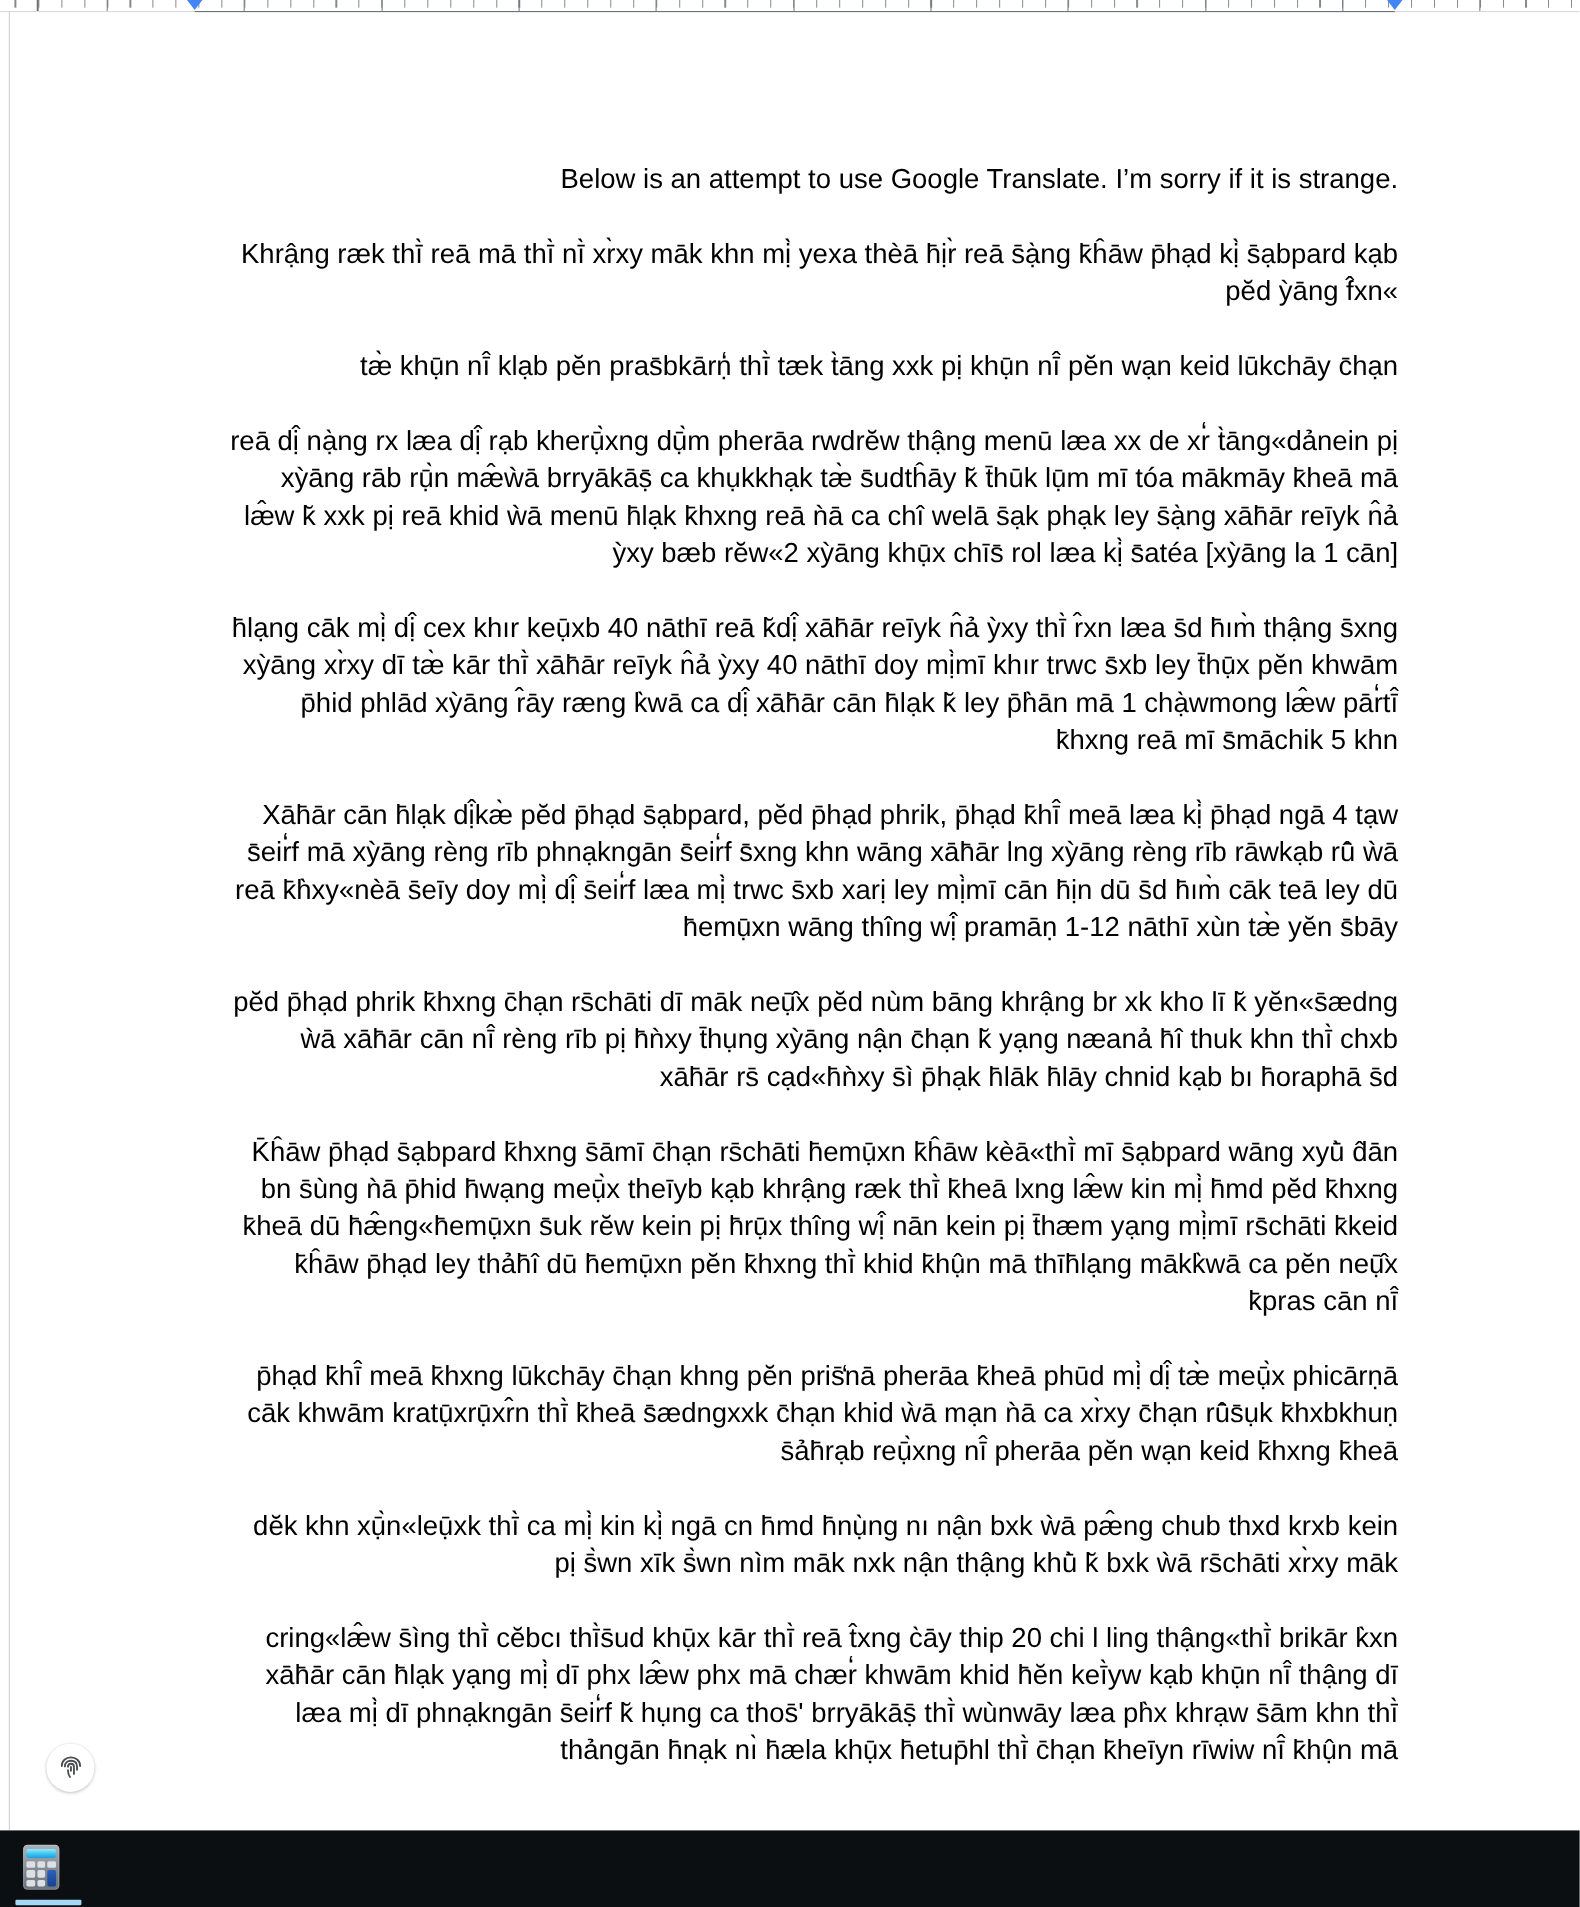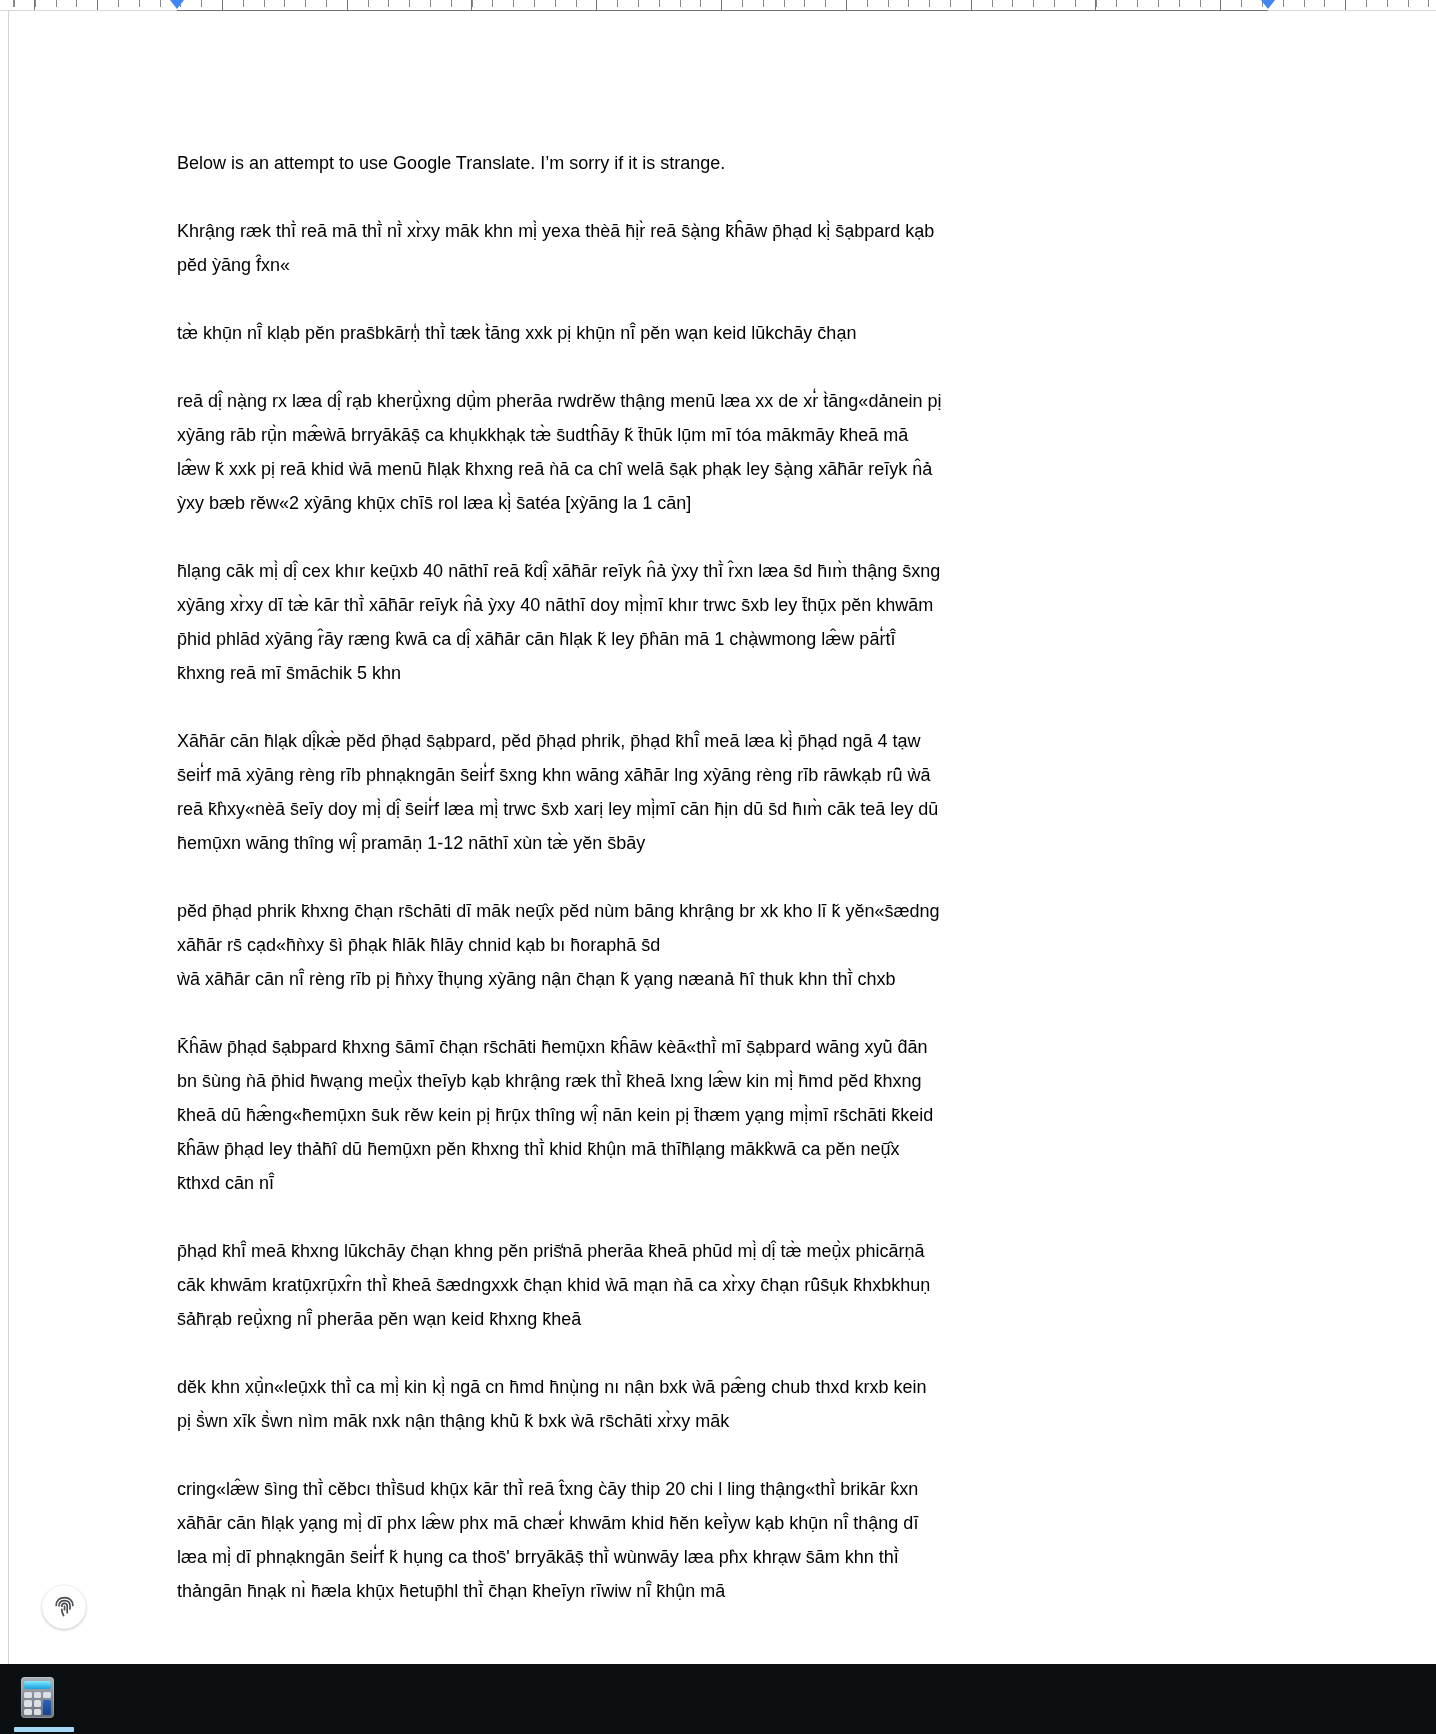--- a/index.html
+++ b/index.html
@@ -19,21 +19,21 @@
   .ruler-line-light{position:absolute;top:10px;left:0;width:100%;height:1px;background:#d9d9d9;}
   .ruler-line-dark{position:absolute;top:10px;left:177px;width:1091px;height:1px;background:#6f7378;}
   .indent-marker{position:absolute;top:0;width:0;height:0;
     border-left:7px solid transparent;border-right:7px solid transparent;
     border-top:9px solid #4285f4;}
   .indent-marker.left{left:170px;}
   .indent-marker.right{left:1261px;}
   
   .page-left-border{position:absolute;left:8px;top:11px;width:1px;height:1653px;background:#d2d2d2;}
   .doc-text{position:absolute;left:177px;top:146px;width:1094px;color:#000000;
-    font-size:18px;line-height:34px;}
+    font-size:25px;line-height:34px;text-align:right;}
   .paragraph{margin:0 0 34px 0;}
   .line{white-space:nowrap;height:34px;}
   
   .fp-button{position:absolute;left:42px;top:1585px;width:44px;height:44px;border-radius:50%;
     background:#ffffff;box-shadow:0 1px 3px rgba(0,0,0,0.22),0 0 1px rgba(0,0,0,0.12);
     display:flex;align-items:center;justify-content:center;}
   .fp-button svg{width:27px;height:27px;}
   
   .taskbar{position:absolute;left:0;top:1664px;width:1436px;height:70px;background:#0c0f12;}
   .calc-icon{position:absolute;left:21px;top:13px;width:33px;height:41px;border-radius:4px;
@@ -87,29 +87,29 @@
       <div class="line">k̄hxng reā mī s̄māchik 5 khn</div>
     </div>
     <div class="paragraph">
       <div class="line">Xāh̄ār cān h̄lạk dị̂kæ̀ pĕd p̄hạd s̄ạbpard, pĕd p̄hạd phrik, p̄hạd k̄hī̂ meā læa kị̀ p̄hạd ngā 4 tạw</div>
       <div class="line">s̄eir̒f mā xỳāng rèng rīb phnạkngān s̄eir̒f s̄xng khn wāng xāh̄ār lng xỳāng rèng rīb rāwkạb rū̂ ẁā</div>
       <div class="line">reā k̄h̀xy«nèā s̄eīy doy mị̀ dị̂ s̄eir̒f læa mị̀ trwc s̄xb xarị ley mị̀mī cān h̄ịn dū s̄d h̄ım̀ cāk teā ley dū</div>
       <div class="line">h̄emụ̄xn wāng thîng wị̂ pramāṇ 1-12 nāthī xùn tæ̀ yĕn s̄bāy</div>
     </div>
     <div class="paragraph">
       <div class="line">pĕd p̄hạd phrik k̄hxng c̄hạn rs̄chāti dī māk neụ̄̂x pĕd nùm bāng khrậng br xk kho lī k̆ yĕn«s̄ædng</div>
+      <div class="line">ẁā xāh̄ār cān nī̂ rèng rīb pị h̄ǹxy t̄hụng xỳāng nận c̄hạn k̆ yạng næanả h̄î thuk khn thī̀ chxb</div>
       <div class="line">xāh̄ār rs̄ cạd«h̄ǹxy s̄ì p̄hạk h̄lāk h̄lāy chnid kạb bı h̄oraphā s̄d</div>
-      <div class="line">ẁā xāh̄ār cān nī̂ rèng rīb pị h̄ǹxy t̄hụng xỳāng nận c̄hạn k̆ yạng næanả h̄î thuk khn thī̀ chxb</div>
     </div>
     <div class="paragraph">
       <div class="line">K̄ĥāw p̄hạd s̄ạbpard k̄hxng s̄āmī c̄hạn rs̄chāti h̄emụ̄xn k̄ĥāw kèā«thī̀ mī s̄ạbpard wāng xyū̀ d̂ān</div>
       <div class="line">bn s̄ùng ǹā p̄hid h̄wạng meụ̄̀x theīyb kạb khrậng ræk thī̀ k̄heā lxng læ̂w kin mị̀ h̄md pĕd k̄hxng</div>
       <div class="line">k̄heā dū h̄æ̂ng«h̄emụ̄xn s̄uk rĕw kein pị h̄rụ̄x thîng wị̂ nān kein pị t̄hæm yạng mị̀mī rs̄chāti k̄keid</div>
       <div class="line">k̄ĥāw p̄hạd ley thảh̄î dū h̄emụ̄xn pĕn k̄hxng thī̀ khid k̄hụ̂n mā thīh̄lạng mākk̀wā ca pĕn neụ̄̂x</div>
-      <div class="line">k̄thxd cān nī̂</div>
+      <div class="line">k̄pras cān nī̂</div>
     </div>
     <div class="paragraph">
       <div class="line">p̄hạd k̄hī̂ meā k̄hxng lūkchāy c̄hạn khng pĕn pris̄̒nā pherāa k̄heā phūd mị̀ dị̂ tæ̀ meụ̄̀x phicārṇā</div>
       <div class="line">cāk khwām kratụ̄xrụ̄xr̂n thī̀ k̄heā s̄ædngxxk c̄hạn khid ẁā mạn ǹā ca xr̀xy c̄hạn rū̂s̄ụk k̄hxbkhuṇ</div>
       <div class="line">s̄ảh̄rạb reụ̄̀xng nī̂ pherāa pĕn wạn keid k̄hxng k̄heā</div>
     </div>
     <div class="paragraph">
       <div class="line">dĕk khn xụ̄̀n«leụ̄xk thī̀ ca mị̀ kin kị̀ ngā cn h̄md h̄nụ̀ng nı nận bxk ẁā pæ̂ng chub thxd krxb kein</div>
       <div class="line">pị s̄̀wn xīk s̄̀wn nìm māk nxk nận thậng khū̀ k̆ bxk ẁā rs̄chāti xr̀xy māk</div>
     </div>

